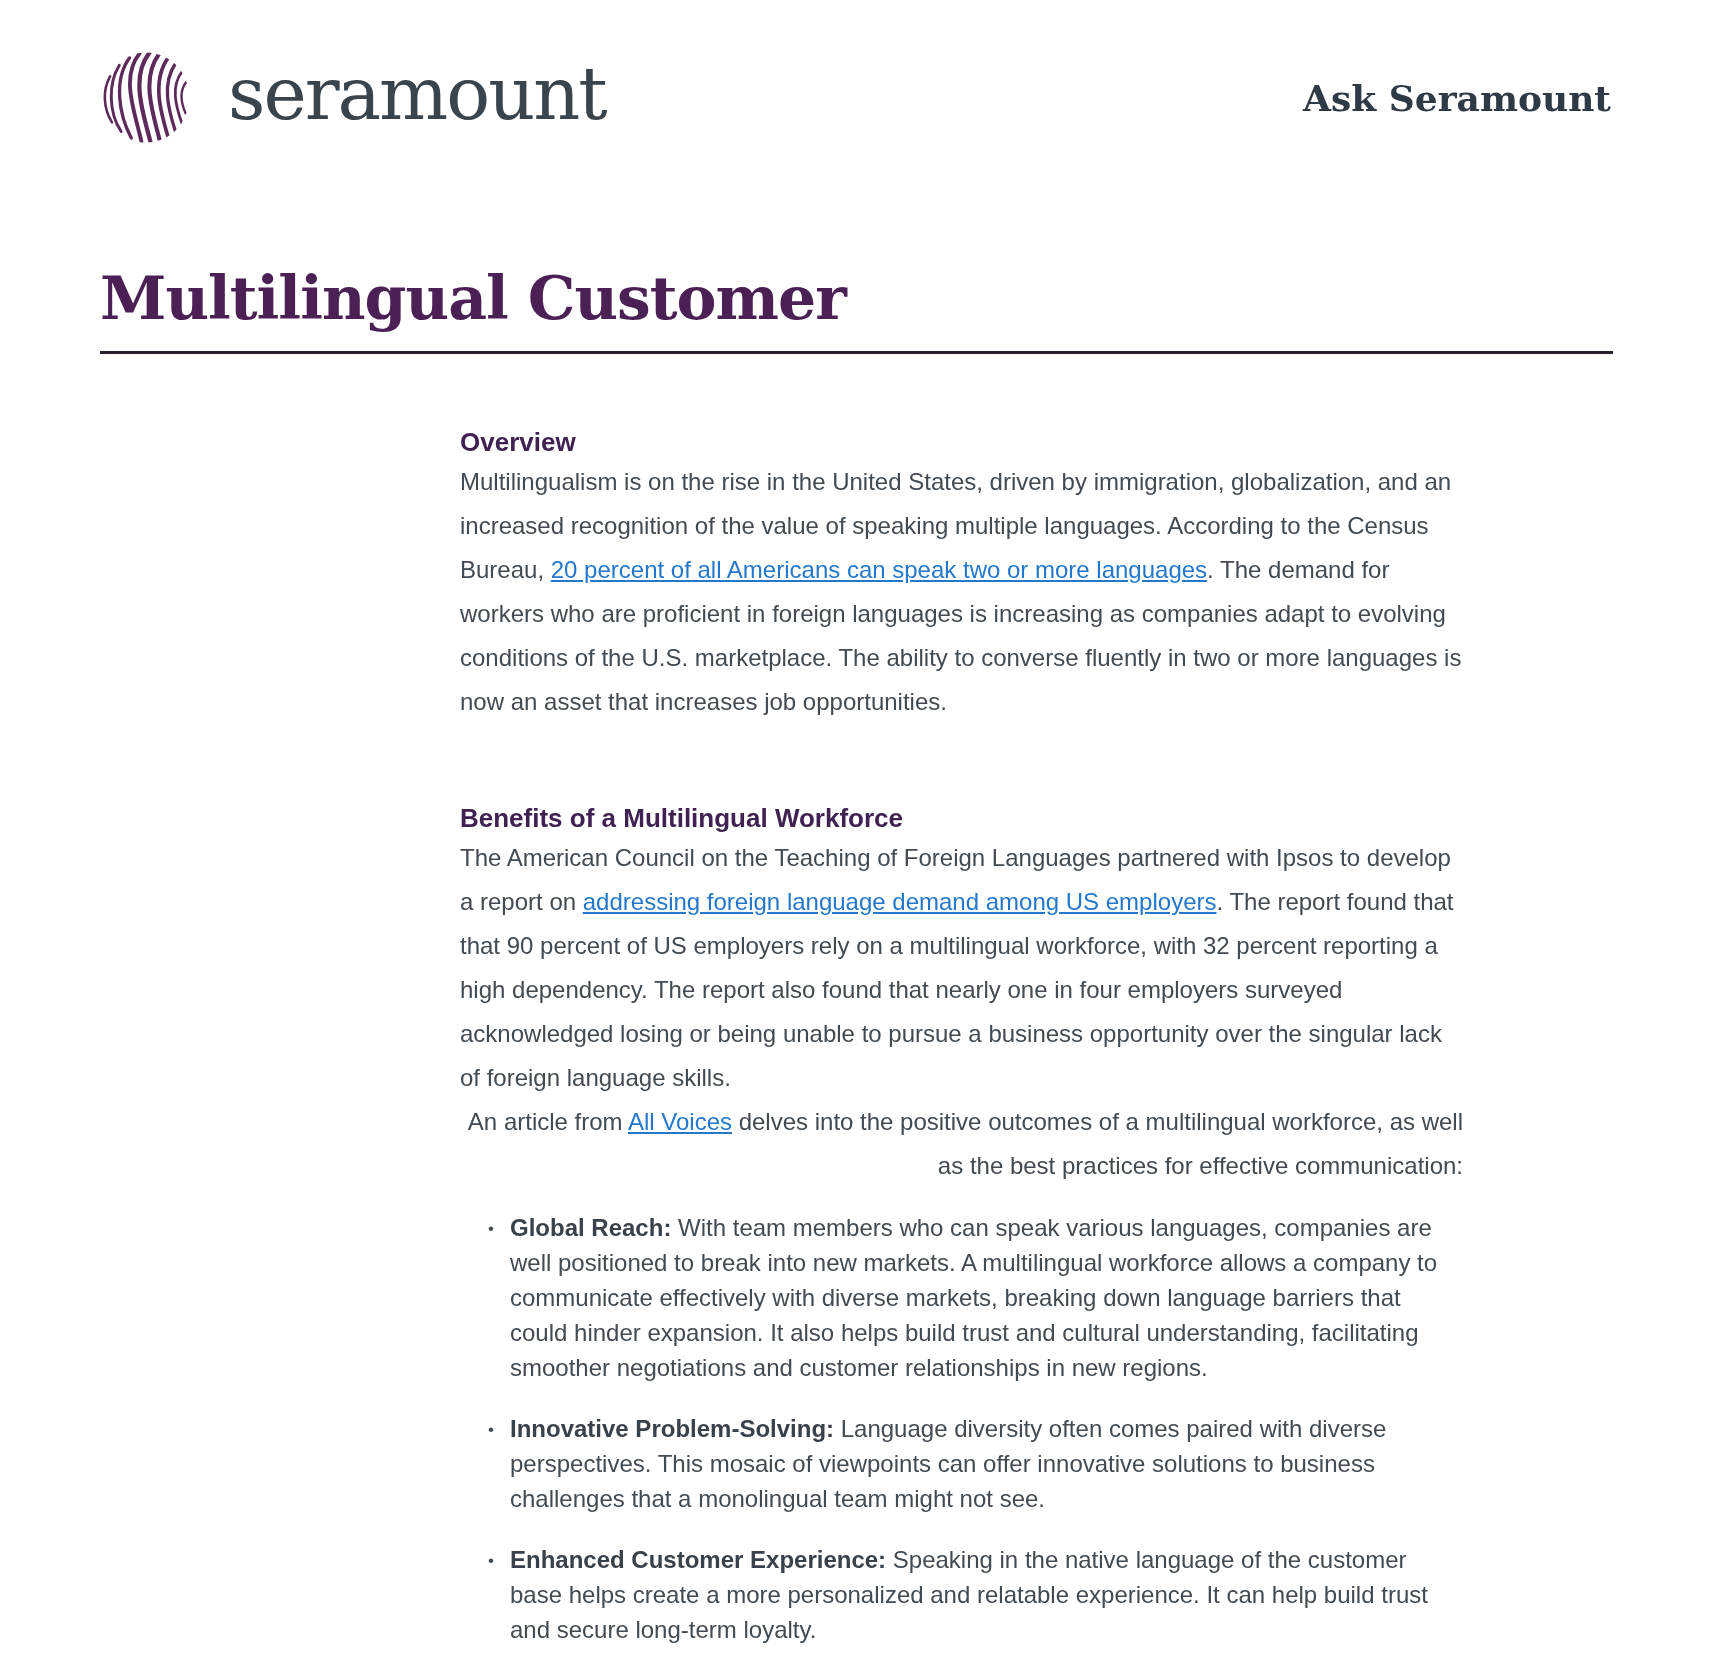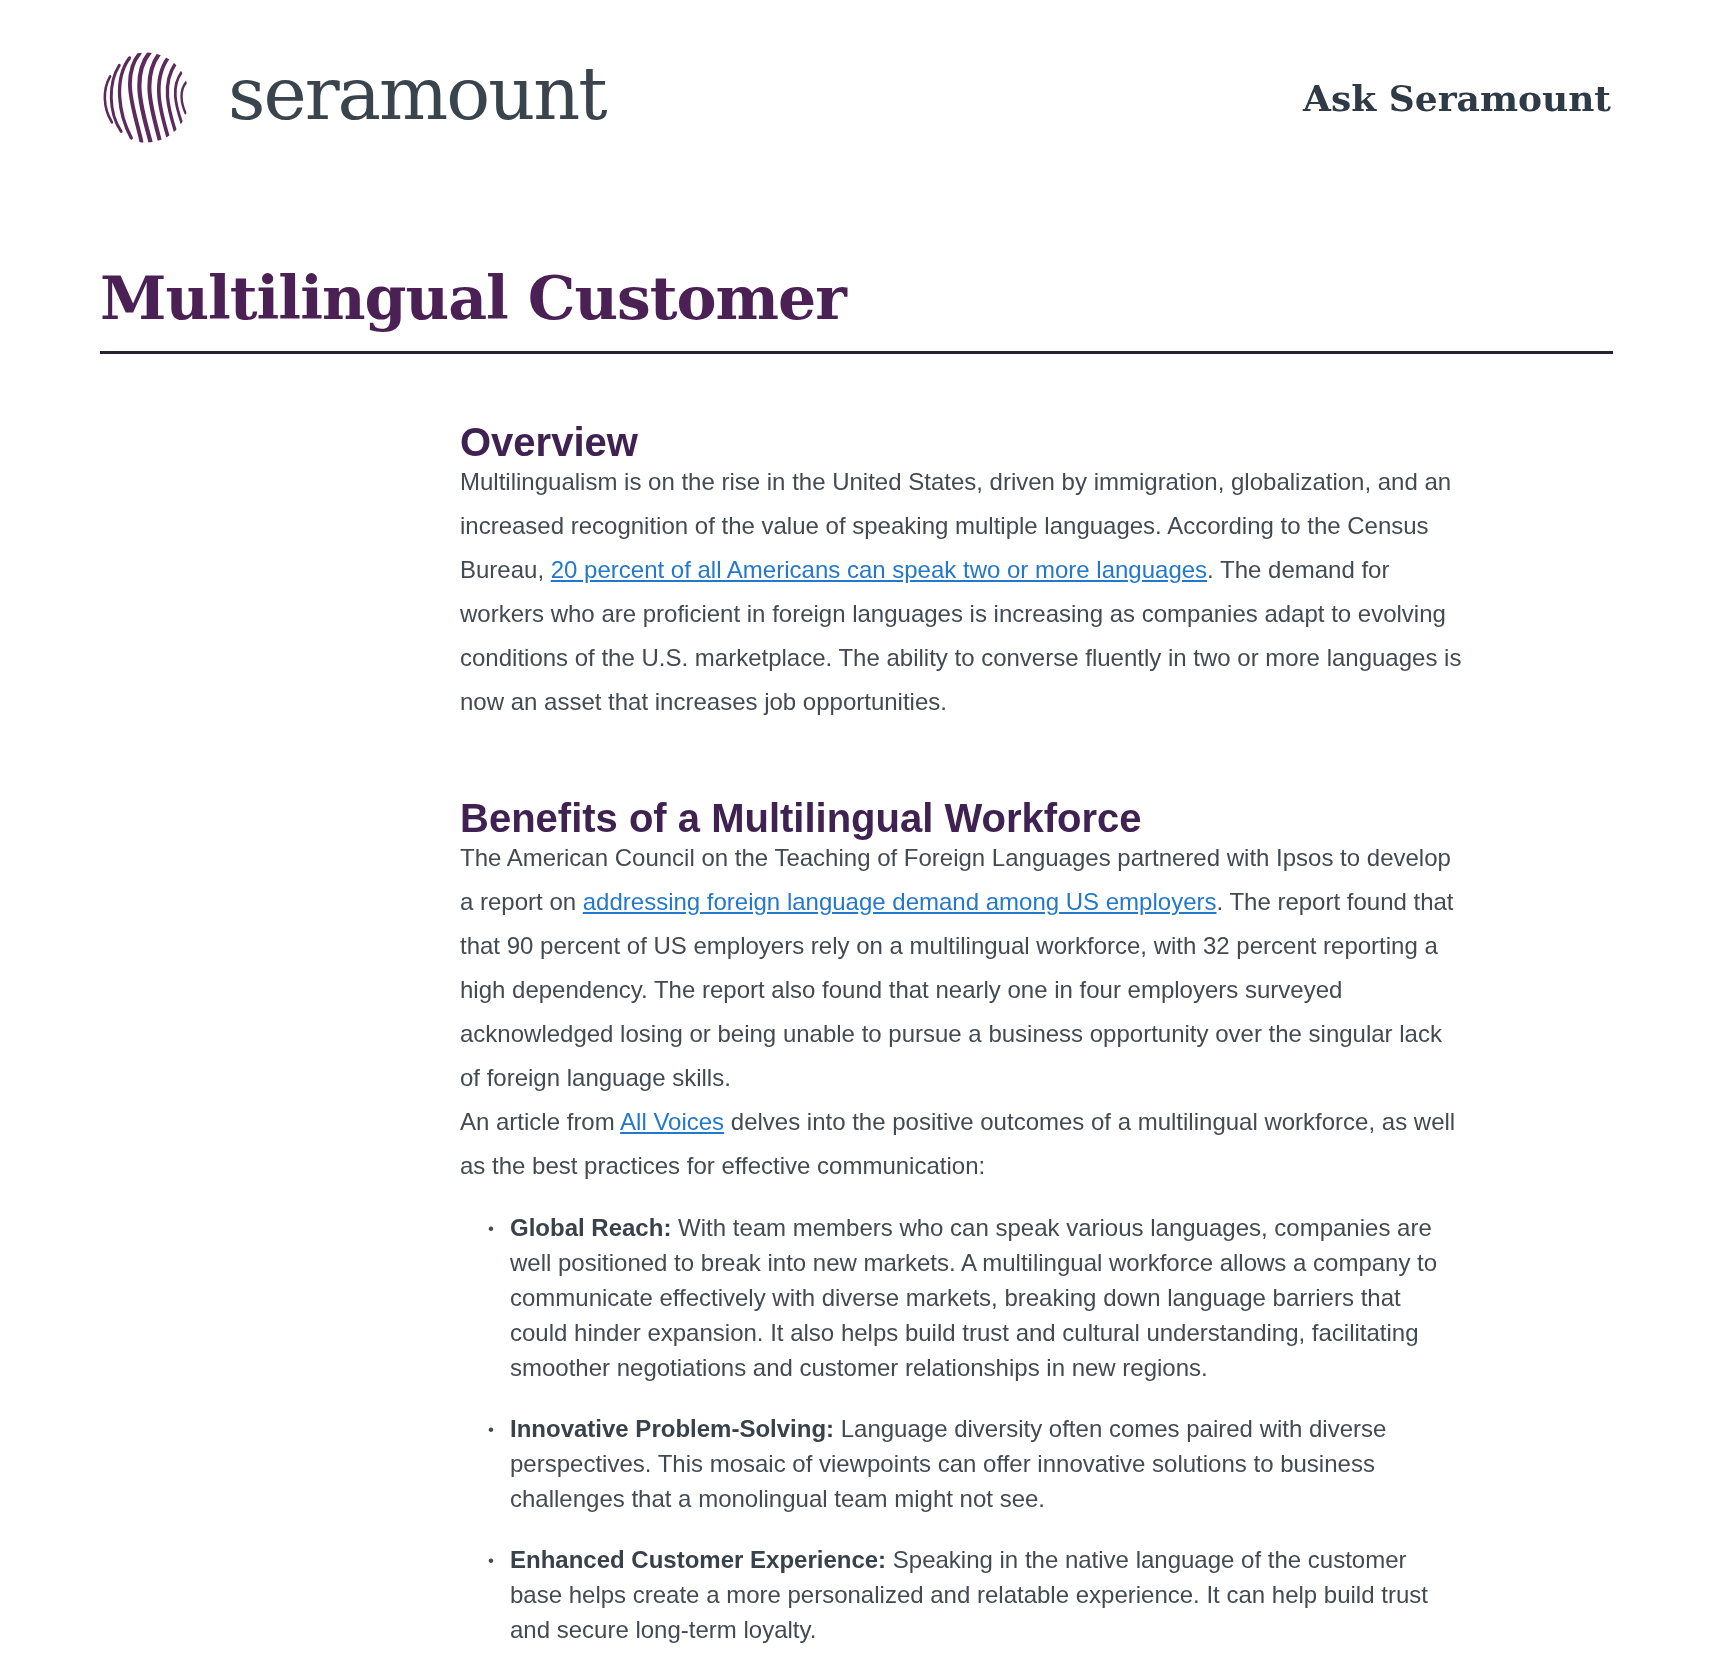--- a/index.html
+++ b/index.html
@@ -54,36 +54,36 @@
     border: none;
     border-top: 3px solid #29222e;
   }
   
   .content {
     margin: 70px 0 0 460px;
     width: 1003px;
   }
   h2.section-heading {
     margin: 0;
-    font-size: 40px;
+    font-size: 26px;
     line-height: 36px;
     font-weight: bold;
     color: #3f2152;
     font-family: "Liberation Sans", sans-serif;
   }
   h2.benefits-heading { margin-top: 76px; }
   p.body-para {
     margin: 0;
     font-size: 24px;
     line-height: 44px;
     color: #424a52;
   }
   .para-1 { margin-top: 24px; }
   .para-2 { margin-top: 28px; }
-  .para-3 { margin-top: 44px; }
+  .para-3 { margin-top: 44px; text-align: right; }
   a.text-link { color: #2478cc; text-decoration: underline; cursor: pointer; }
   
   ul.benefit-list {
     margin: 22px 0 0 0;
     padding: 0 0 0 28px;
     list-style: none;
   }
   ul.benefit-list li {
     position: relative;
     padding-left: 22px;

